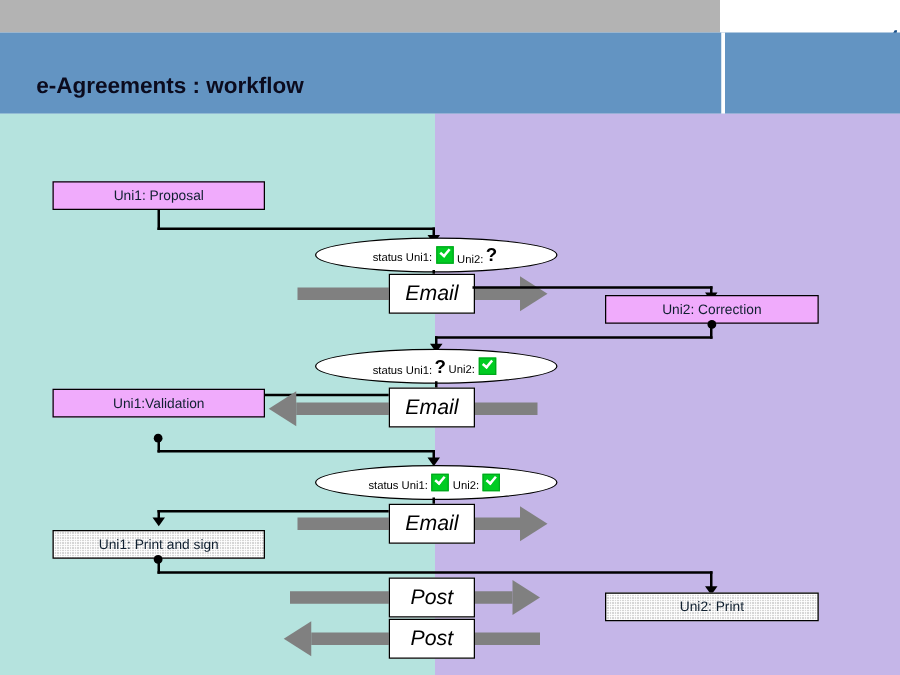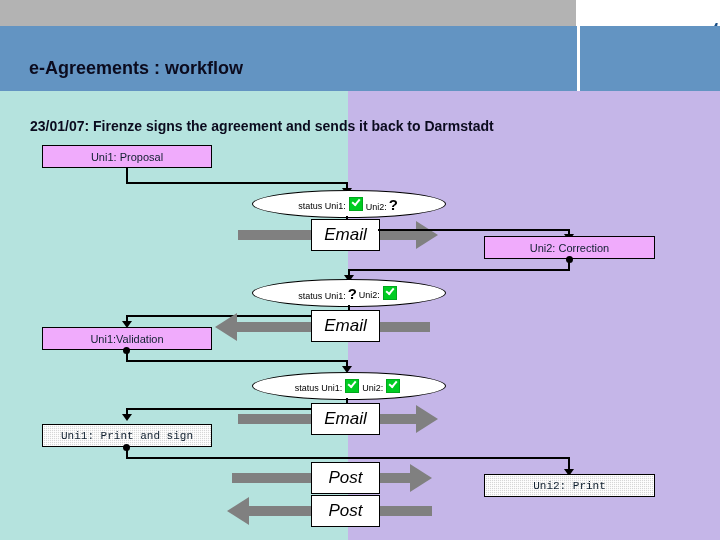--- a/index.html
+++ b/index.html
@@ -47,21 +47,20 @@
     font-size:11px;color:#102030;
     display:flex;align-items:center;justify-content:center;
     white-space:nowrap;
   }
   .node.blue{background:#f0abfc;}
   .node.hatch{
     background:#d6d6d6;
     background-image:
       repeating-linear-gradient(0deg, rgba(255,255,255,.85) 0 1px, rgba(0,0,0,0) 1px 2px),
       repeating-linear-gradient(90deg, rgba(255,255,255,.85) 0 1px, rgba(0,0,0,0) 1px 2px);
-    font-family: Liberation Mono, monospace;
   }
 
   .ellipse{
     position:absolute;box-sizing:border-box;
     border:1px solid #000000;border-radius:50%;
     background:#ffffff;
     display:flex;align-items:center;justify-content:center;
     font-size:9px;color:#000000;white-space:nowrap;
   }
   .ellipse .seg{display:inline-flex;align-items:flex-end;}
@@ -115,21 +114,20 @@
     <span class="l1">moveon</span><span class="ldots">···</span><span class="l2">net</span>
   </div>
 
   <div class="band-blue"></div>
   <div class="band-blue-divider"></div>
   <div class="title">e-Agreements : workflow</div>
 
   <div class="bg-left"></div>
   <div class="bg-right"></div>
 
-  <div class="subtitle">23/01/07: Firenze signs the agreement and sends it back to Darmstadt</div>
 
   <div class="node blue" style="left:42px;top:145px;width:170px;height:23px;">
     <span>Uni1: Proposal</span>
   </div>
 
   <div class="ln v" style="left:126px;top:168px;height:16px;"></div>
   <div class="ln h" style="left:126px;top:182px;width:222px;"></div>
   <div class="ln v" style="left:346px;top:182px;height:8px;"></div>
   <div class="arrowhead-down" style="left:342px;top:188px;"></div>
 
@@ -185,21 +183,21 @@
   <div class="arrowhead-down" style="left:122px;top:321px;"></div>
 
   <div class="garrow left" style="left:215px;top:310px;width:215px;">
     <div class="head" style="left:0;"></div>
     <div class="shaft" style="left:22px;width:193px;"></div>
   </div>
   <div class="calloutbox" style="left:311px;top:310px;width:69px;height:32px;">
     <span>Email</span>
   </div>
 
-  <div class="node blue" style="left:42px;top:327px;width:170px;height:23px;">
+  <div class="node blue" style="left:42px;top:311px;width:170px;height:23px;">
     <span>Uni1:Validation</span>
   </div>
 
   <div class="dot" style="left:123px;top:347px;"></div>
   <div class="ln v" style="left:126px;top:350px;height:12px;"></div>
   <div class="ln h" style="left:126px;top:360px;width:222px;"></div>
   <div class="ln v" style="left:346px;top:360px;height:8px;"></div>
   <div class="arrowhead-down" style="left:342px;top:366px;"></div>
 
   <div class="ellipse" style="left:252px;top:372px;width:194px;height:28px;">

